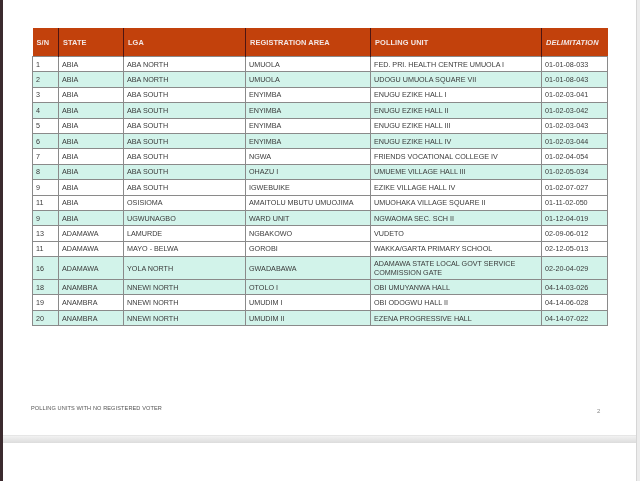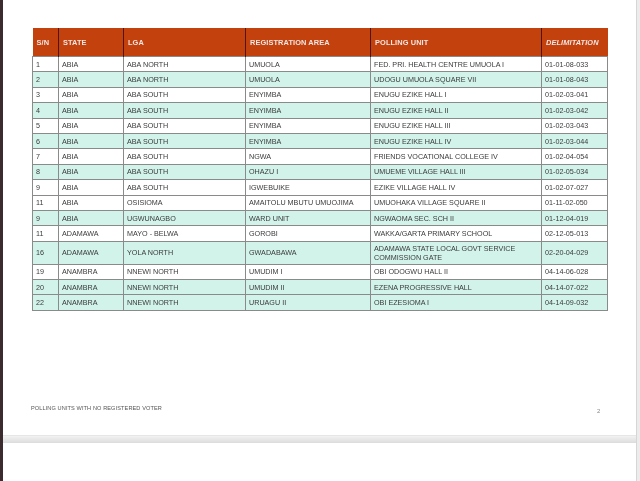--- a/index.html
+++ b/index.html
@@ -177,59 +177,67 @@
       </tr>
       <tr class="alt">
         <td>9</td>
         <td>ABIA</td>
         <td>UGWUNAGBO</td>
         <td>WARD UNIT</td>
         <td>NGWAOMA SEC. SCH II</td>
         <td>01-12-04-019</td>
       </tr>
       <tr class="norm">
+        <td>13</td>
+        <td>ADAMAWA</td>
+        <td>LAMURDE</td>
+        <td>NGBAKOWO</td>
+        <td>VUDETO</td>
+        <td>02-09-06-012</td>
+      </tr>
+      <tr class="norm">
         <td>11</td>
         <td>ADAMAWA</td>
         <td>MAYO - BELWA</td>
         <td>GOROBI</td>
         <td>WAKKA/GARTA PRIMARY SCHOOL</td>
         <td>02-12-05-013</td>
       </tr>
       <tr class="alt tall">
         <td>16</td>
         <td>ADAMAWA</td>
         <td>YOLA NORTH</td>
         <td>GWADABAWA</td>
         <td>ADAMAWA STATE LOCAL GOVT SERVICE COMMISSION GATE</td>
         <td>02-20-04-029</td>
       </tr>
+      <tr class="alt">
+        <td>18</td>
+        <td>ANAMBRA</td>
+        <td>NNEWI NORTH</td>
+        <td>OTOLO  I</td>
+        <td>OBI UMUYANWA HALL</td>
+        <td>04-14-03-026</td>
+      </tr>
       <tr class="norm">
         <td>19</td>
         <td>ANAMBRA</td>
         <td>NNEWI NORTH</td>
         <td>UMUDIM  I</td>
         <td>OBI ODOGWU HALL II</td>
         <td>04-14-06-028</td>
       </tr>
       <tr class="alt">
         <td>20</td>
         <td>ANAMBRA</td>
         <td>NNEWI NORTH</td>
         <td>UMUDIM  II</td>
         <td>EZENA PROGRESSIVE HALL</td>
         <td>04-14-07-022</td>
       </tr>
-      <tr class="alt">
-        <td>22</td>
-        <td>ANAMBRA</td>
-        <td>NNEWI NORTH</td>
-        <td>URUAGU  II</td>
-        <td>OBI EZESIOMA  I</td>
-        <td>04-14-09-032</td>
-      </tr>
     </tbody>
 </table>
 
 <div class="foot-note">POLLING UNITS WITH NO REGISTERED VOTER</div>
 <div class="page-num">2</div>
 
 <div class="page-gap"></div>
 <div class="page-next"></div>
 <div class="right-edge"></div>
 

